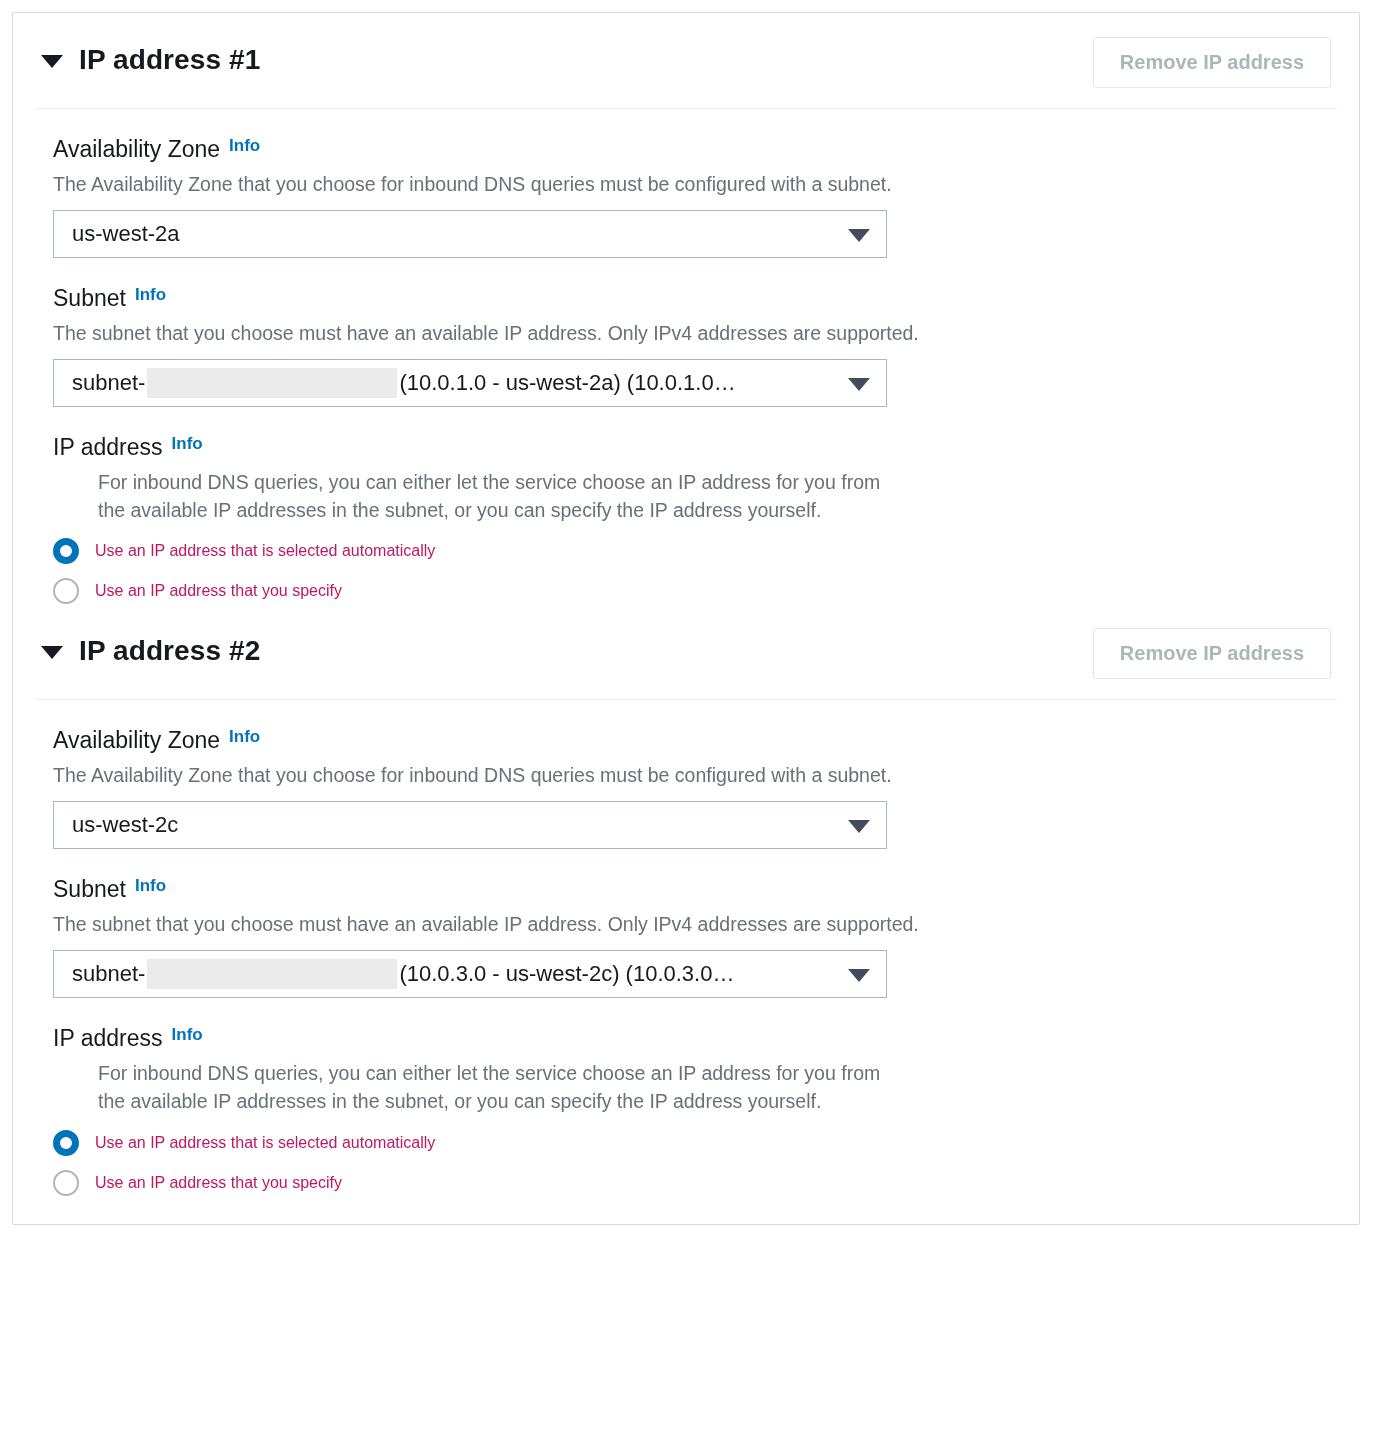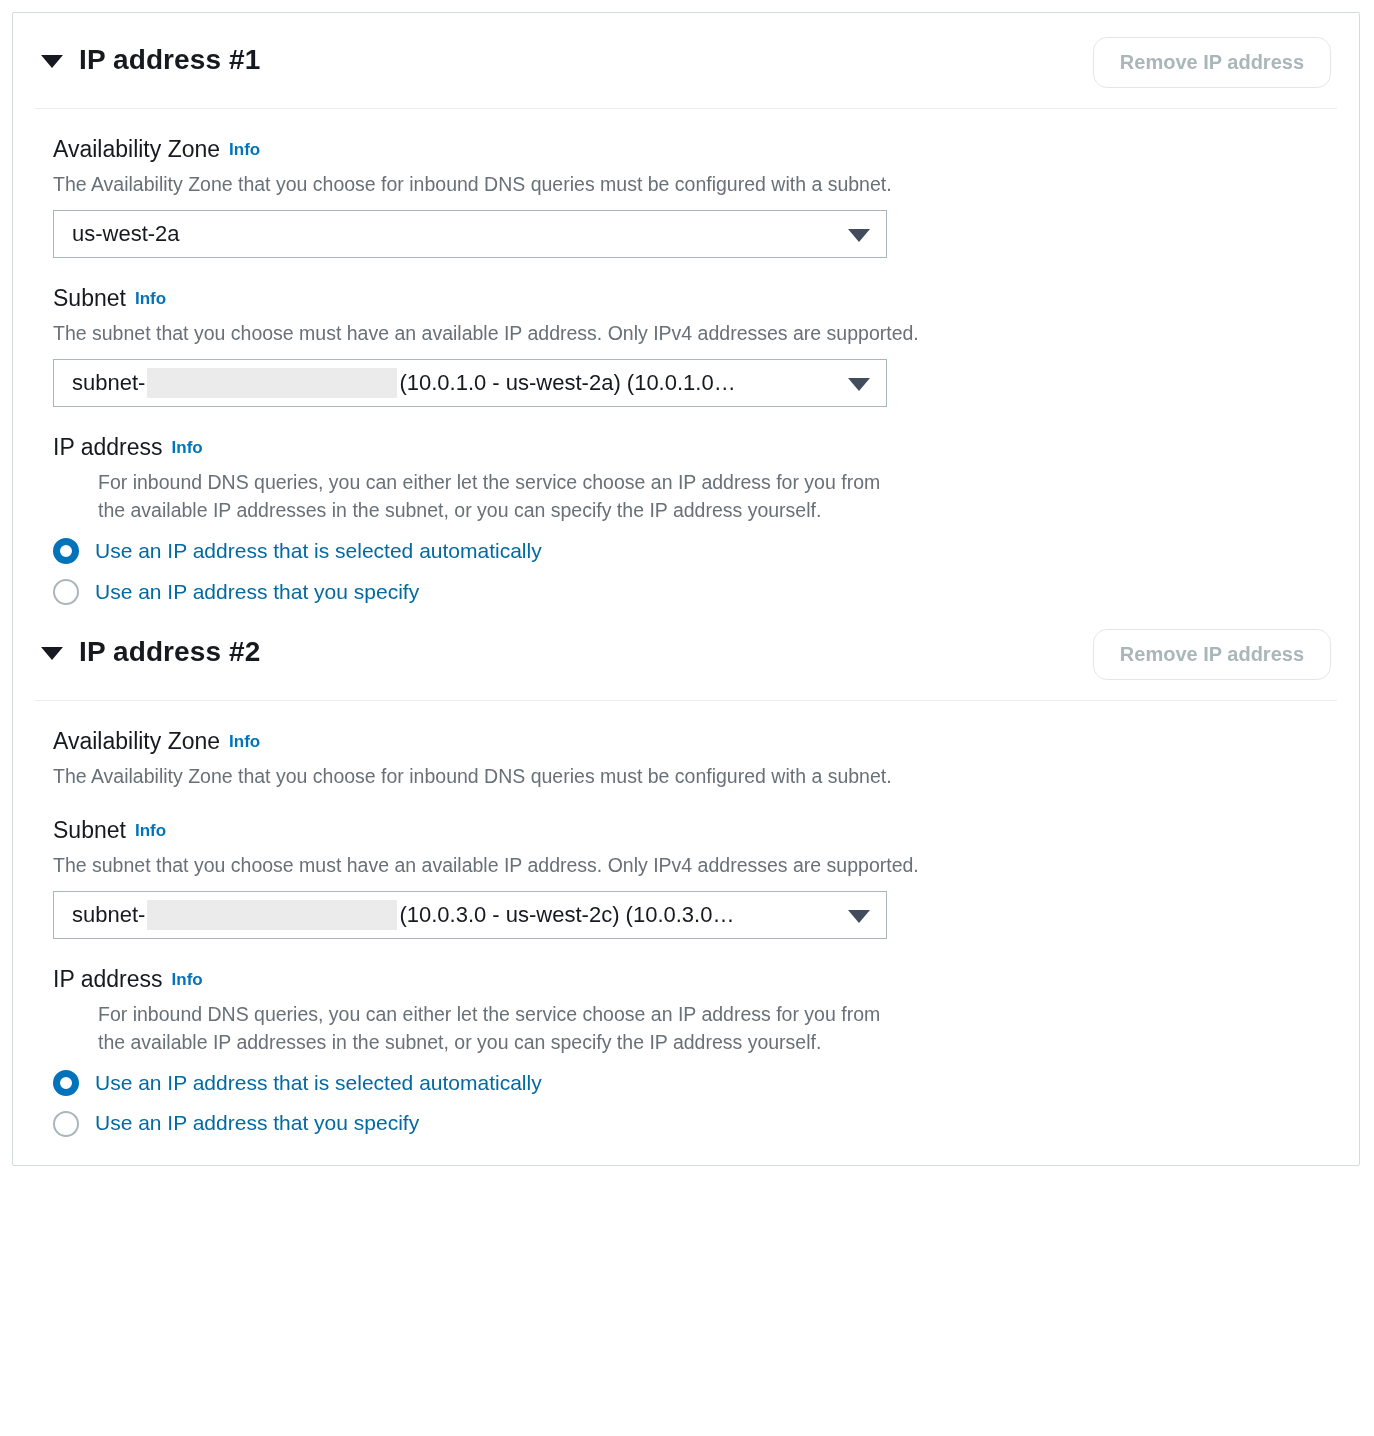--- a/index.html
+++ b/index.html
@@ -66,21 +66,21 @@
     font-weight: bold;
     color: #16191f;
     line-height: 1.1;
     letter-spacing: 0.1px;
   }
 
   .btn {
     font-family: "Liberation Sans", sans-serif;
     font-size: 20px;
     font-weight: bold;
-    border-radius: 14px;
+    border-radius: 3px;
     background: #ffffff;
     padding: 12px 26px;
     line-height: 1.25;
     white-space: nowrap;
   }
 
   .btn-disabled {
     border: 1px solid #e3e7e8;
     color: #aab7b8;
     cursor: default;
@@ -105,21 +105,21 @@
   
   .field { margin-bottom: 26px; }
   .field.last { margin-bottom: 0; }
 
   .field-label {
     font-size: 23px;
     color: #16191f;
     line-height: 1.25;
     margin-bottom: 6px;
     display: flex;
-    align-items: center;
+    align-items: flex-start;
     gap: 9px;
   }
 
   .info-link {
     font-size: 17px;
     font-weight: bold;
     color: #0073bb;
     cursor: pointer;
     text-decoration: none;
   }
@@ -196,22 +196,22 @@
     flex: 0 0 auto;
     background: #ffffff;
     border: 2px solid #aab7b8;
   }
   .radio.checked {
     border: 7px solid #0073bb;
     background: #ffffff;
   }
 
   .radio-label {
-    font-size: 21px;
-    color: #0369a1;
+    font-size: 16px;
+    color: #be185d;
     line-height: 1.25;
   }
 
   
   .footer {
     padding: 22px 0 0 12px;
   }
 </style>
 </head>
 <body>
@@ -294,20 +294,24 @@
       <div class="divider"></div>
 
       <div class="section-body">
 
         <div class="field">
           <div class="field-label">
             <span>Availability Zone</span>
             <a class="info-link">Info</a>
           </div>
           <div class="field-desc">The Availability Zone that you choose for inbound DNS queries must be configured with a subnet.</div>
+          <div class="select">
+            <span class="select-value">us-west-2c</span>
+            <span class="select-caret"></span>
+          </div>
         </div>
 
         <div class="field">
           <div class="field-label">
             <span>Subnet</span>
             <a class="info-link">Info</a>
           </div>
           <div class="field-desc">The subnet that you choose must have an available IP address. Only IPv4 addresses are supported.</div>
           <div class="select">
             <span class="select-value">

